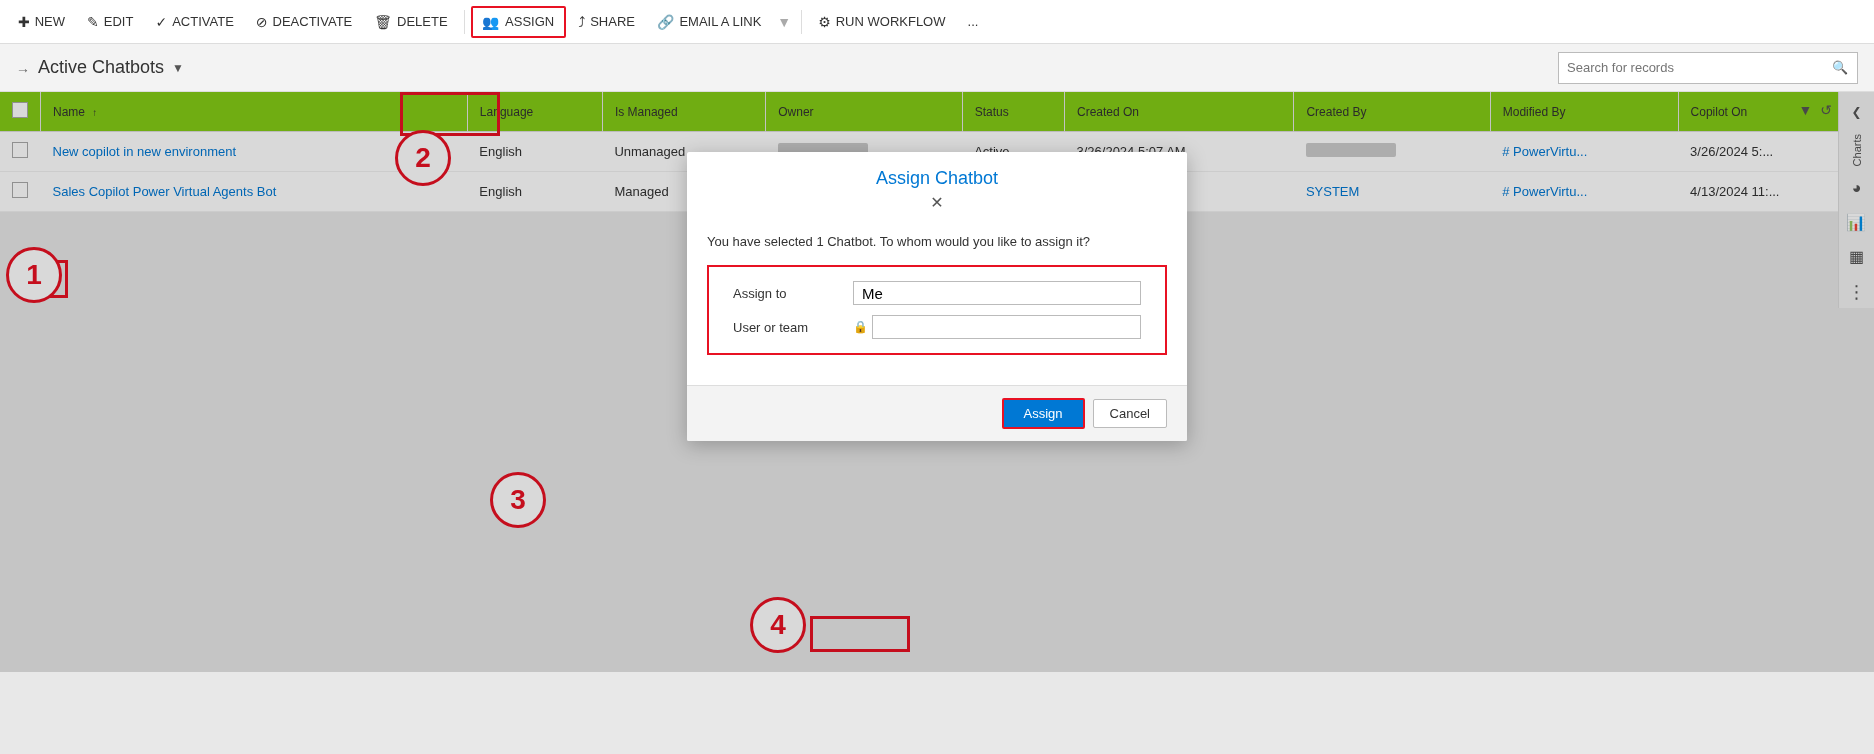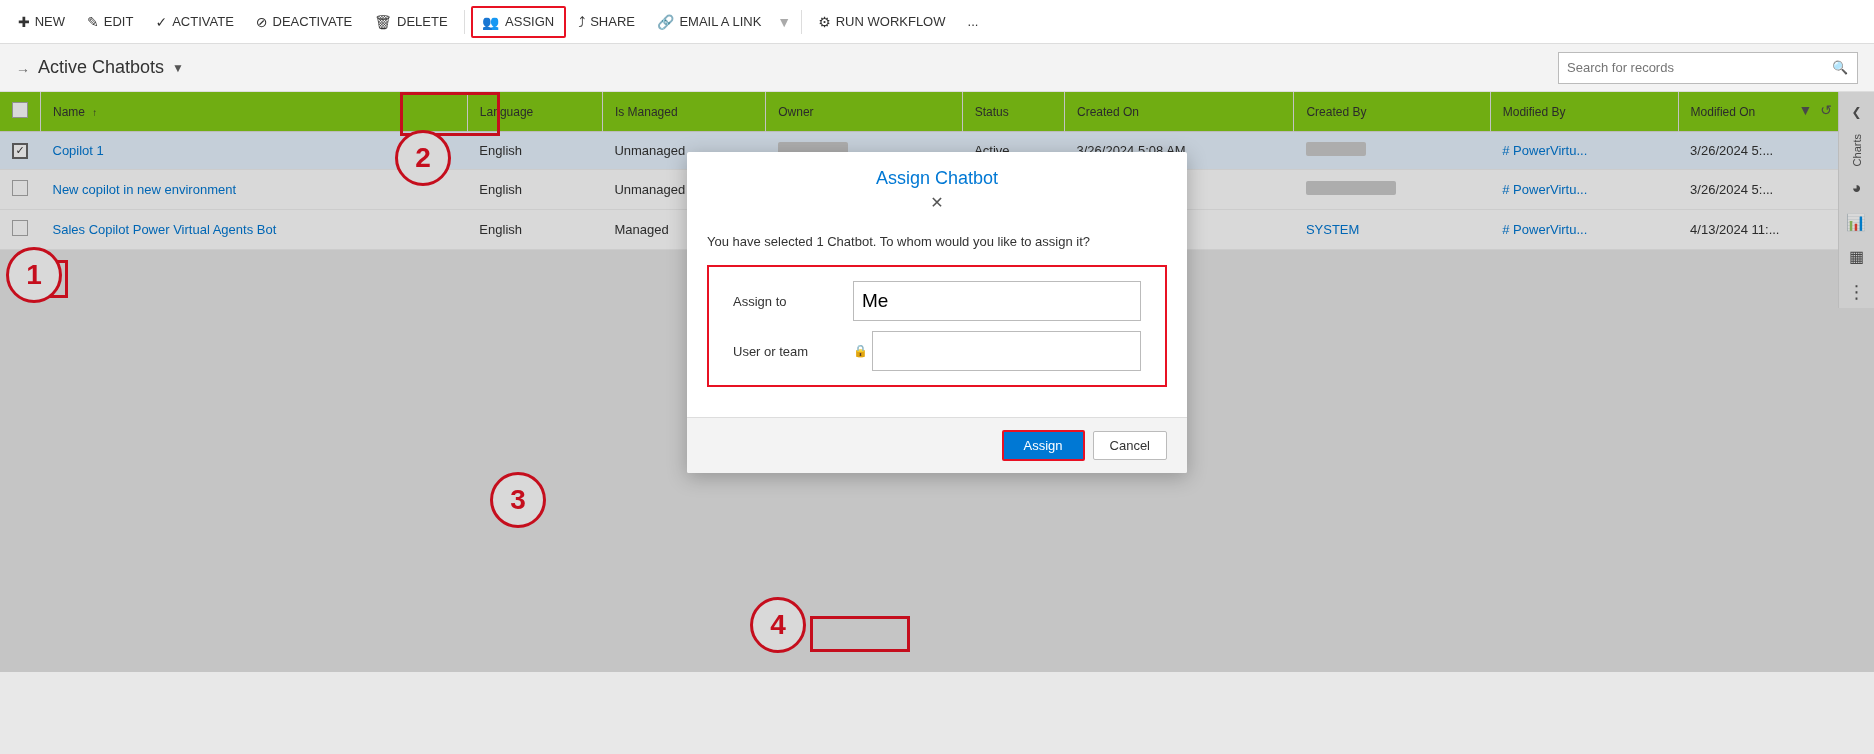--- a/index.html
+++ b/index.html
@@ -261,22 +261,22 @@
     .form-row:last-child { margin-bottom: 0; }
     .form-label {
       width: 120px;
       font-size: 13px;
       color: #333;
     }
     .form-input {
       flex: 1;
       border: 1px solid #bbb;
       padding: 4px 8px;
-      font-size: 19px;
-      height: 40px;
+      font-size: 15px;
+      height: 24px;
       outline: none;
     }
     .lock-icon { margin-right: 4px; color: #666; font-size: 12px; }
     .modal-footer {
       background: #f3f3f3;
       padding: 12px 20px;
       display: flex;
       align-items: center;
       justify-content: flex-end;
       gap: 8px;
@@ -380,39 +380,25 @@
             <div class="checkbox-unchecked"></div>
           </th>
           <th>Name <span class="sort-icon">↑</span></th>
           <th>Language</th>
           <th>Is Managed</th>
           <th>Owner</th>
           <th>Status</th>
           <th>Created On</th>
           <th>Created By</th>
           <th>Modified By</th>
-          <th>Modified On</th>
+          <th>Copilot On</th>
         </tr>
       </thead>
       <tbody>
 
-        <tr style="background:#e8f4ff;">
-          <td>
-            <div class="checkbox-checked"></div>
-          </td>
-          <td><a href="#" class="link-text">Copilot 1</a></td>
-          <td>English</td>
-          <td>Unmanaged</td>
-          <td><span class="blurred"></span></td>
-          <td>Active</td>
-          <td>3/26/2024 5:08 AM</td>
-          <td><span class="blurred" style="min-width:60px;"></span></td>
-          <td><a href="#" class="link-text"># PowerVirtu...</a></td>
-          <td>3/26/2024 5:...</td>
-        </tr>
 
         <tr>
           <td>
             <div class="checkbox-unchecked"></div>
           </td>
           <td><a href="#" class="link-text">New copilot in new environment</a></td>
           <td>English</td>
           <td>Unmanaged</td>
           <td><span class="blurred" style="min-width:90px;"></span></td>
           <td>Active</td>

